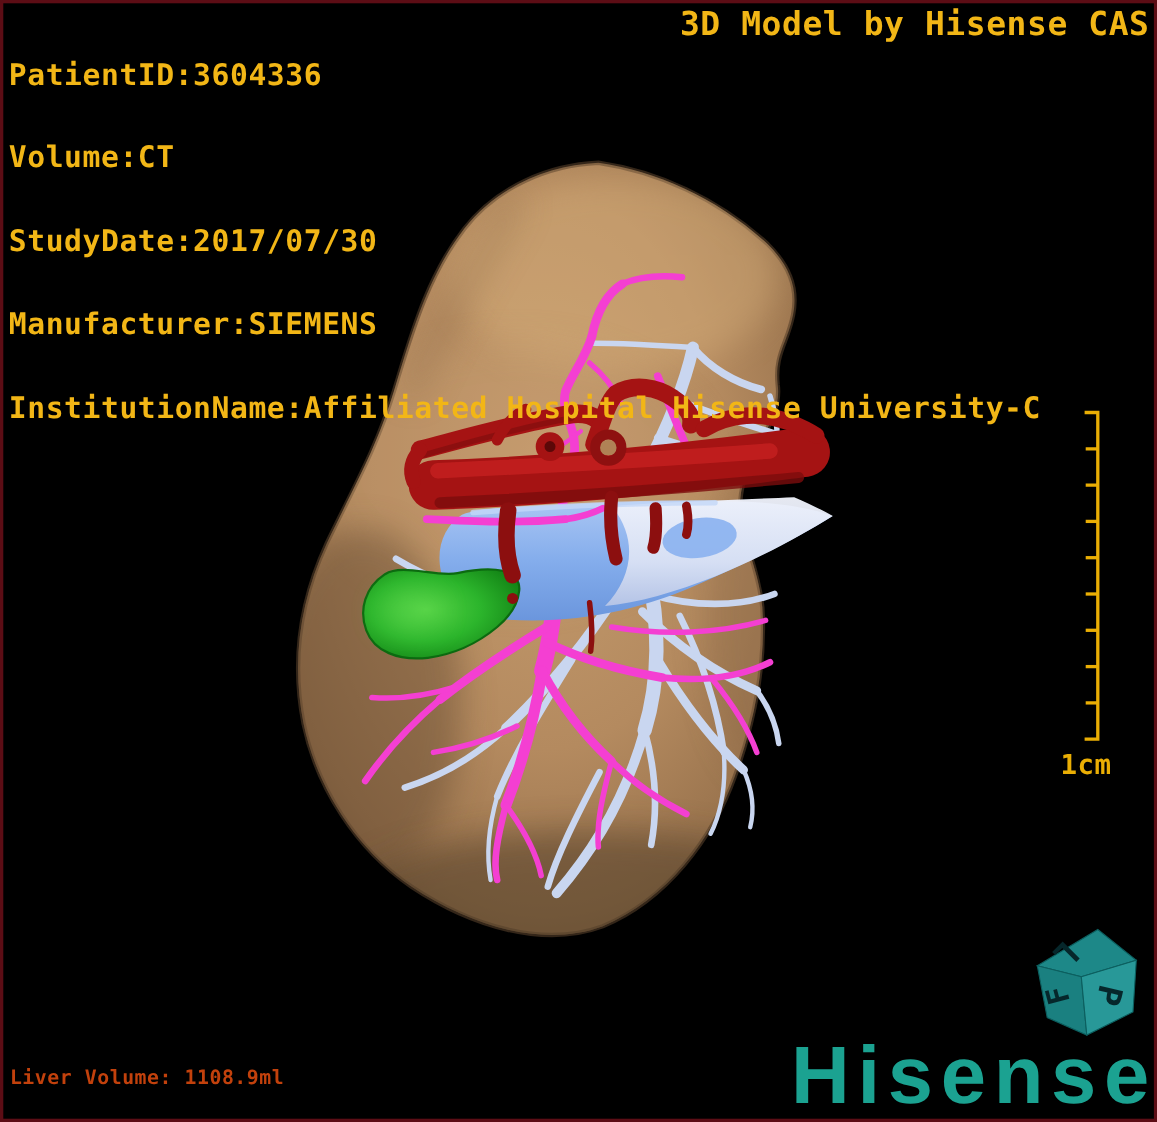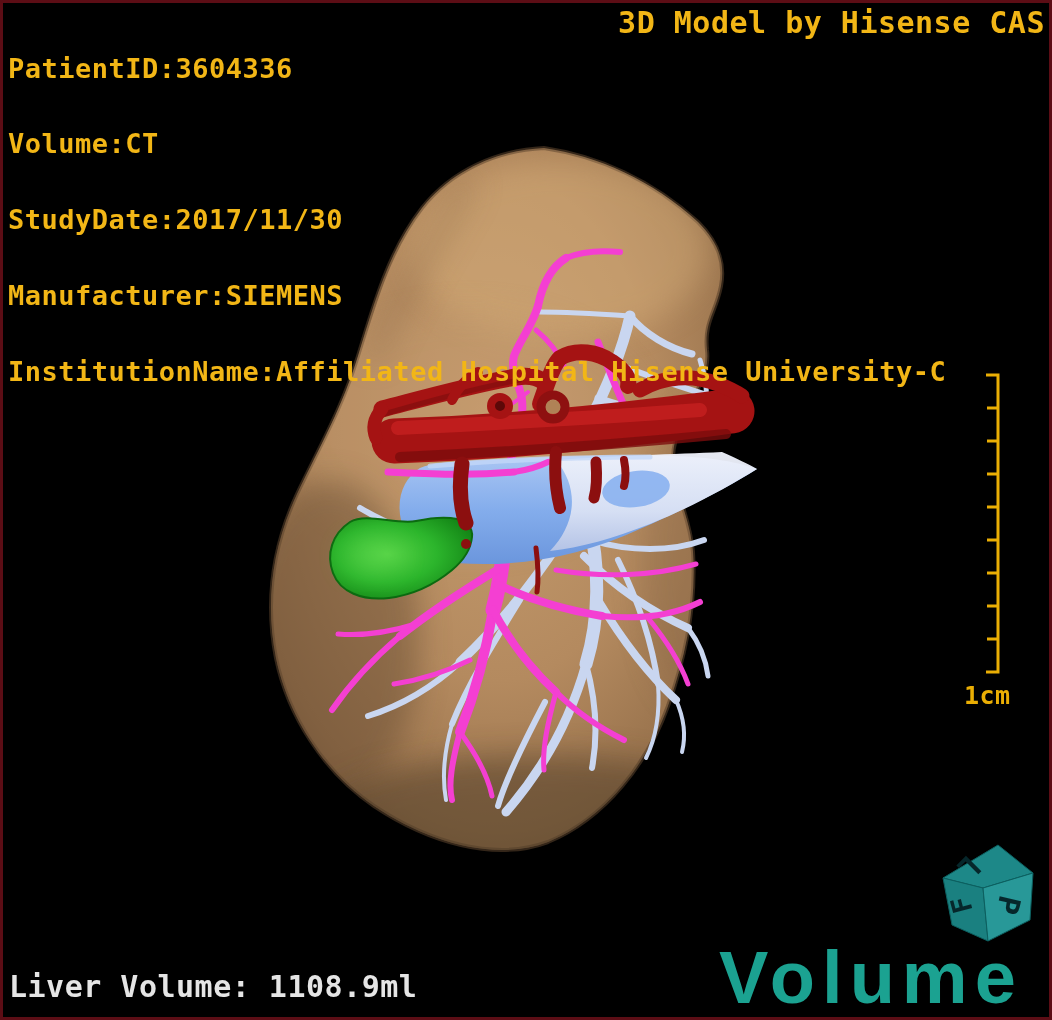--- a/index.html
+++ b/index.html
@@ -5,21 +5,21 @@
   html,body{margin:0;padding:0;background:#111;}
   .screen{
     position:relative;width:1052px;height:1020px;background:#000;
     overflow:hidden;font-family:"DejaVu Sans Mono",monospace;
   }
   .scene{position:absolute;left:0;top:0;width:1052px;height:1020px;}
   .frame{position:absolute;inset:0;border:3px solid #5c0d15;pointer-events:none;z-index:9;}
   .mono{font-family:"DejaVu Sans Mono",monospace;font-weight:bold;letter-spacing:.5px;white-space:pre;}
   .patient-info{position:absolute;left:8px;top:5px;color:#f2b616;font-size:27px;line-height:25.3px;z-index:5;}
   .credit{position:absolute;top:5px;right:7px;color:#f2b616;font-size:30px;z-index:5;}
-  .volume{position:absolute;left:9px;top:969px;color:#e5e5e5;font-size:30px;z-index:5;}
+  .volume{position:absolute;left:9px;top:969px;color:#c2410c;font-size:18px;z-index:5;}
   .scale-label{position:absolute;left:964px;top:671px;color:#eaae04;font-size:25px;z-index:5;margin-top:10px;}
   .ruler{position:absolute;left:950px;top:360px;width:100px;height:330px;z-index:5;}
   .cube{position:absolute;left:930px;top:836px;width:112px;height:116px;z-index:5;}
   .logo{
     position:absolute;left:719px;top:941px;z-index:6;
     color:#1ba291;font-family:"Liberation Sans",sans-serif;font-weight:bold;
     font-size:74px;letter-spacing:7px;line-height:1;white-space:pre;
   }
 </style>
 </head>
@@ -162,21 +162,21 @@
       <path d="M 556 452 C 554 472 556 492 560 508" stroke="#8c0f0f" stroke-width="12"></path>
       <path d="M 596 462 C 597 476 597 488 594 498" stroke="#8c0f0f" stroke-width="11"></path>
       <path d="M 624 460 C 626 470 626 479 624 486" stroke="#8c0f0f" stroke-width="8"></path>
       <path d="M 536 548 C 538 564 539 578 537 592" stroke="#8c0f0f" stroke-width="5"></path>
     </g>
   </svg>
 
   <div class="patient-info mono">
     <div>PatientID:3604336</div>
     <div>Volume:CT</div>
-    <div>StudyDate:2017/11/30</div>
+    <div>StudyDate:2017/07/30</div>
     <div>Manufacturer:SIEMENS</div>
     <div>InstitutionName:Affiliated Hospital Hisense University-C</div>
   </div>
 
   <div class="credit mono">3D Model by Hisense CAS</div>
 
   <div class="volume mono">Liver Volume: 1108.9ml</div>
 
   <svg class="ruler" viewBox="950 360 100 330" xmlns="http://www.w3.org/2000/svg">
     <g fill="none" stroke-width="3" stroke="#eaae04">
@@ -197,16 +197,16 @@
     <polygon points="943,878 998,845 1033,873 983,888" fill="#1d8888" stroke="#0c5f5f" stroke-width="1"></polygon>
     <polygon points="943,878 983,888 988,941 952,925" fill="#1a8080" stroke="#0c5f5f" stroke-width="1"></polygon>
     <polygon points="983,888 1033,873 1030,920 988,941" fill="#289898" stroke="#0c5f5f" stroke-width="1"></polygon>
     <g font-family="DejaVu Sans Mono, monospace" font-weight="bold" font-size="30" fill="#06272b" text-anchor="middle">
       <text x="969" y="877" transform="rotate(135 969 867)">L</text>
       <text x="961" y="915" font-size="27" transform="rotate(-105 961 905)">F</text>
       <text x="1008" y="915" transform="rotate(103 1008 905)">P</text>
     </g>
   </svg>
 
-  <div class="logo">Volume</div>
+  <div class="logo">Hisense</div>
 
   <div class="frame"></div>
 </div>
 
 </body></html>

